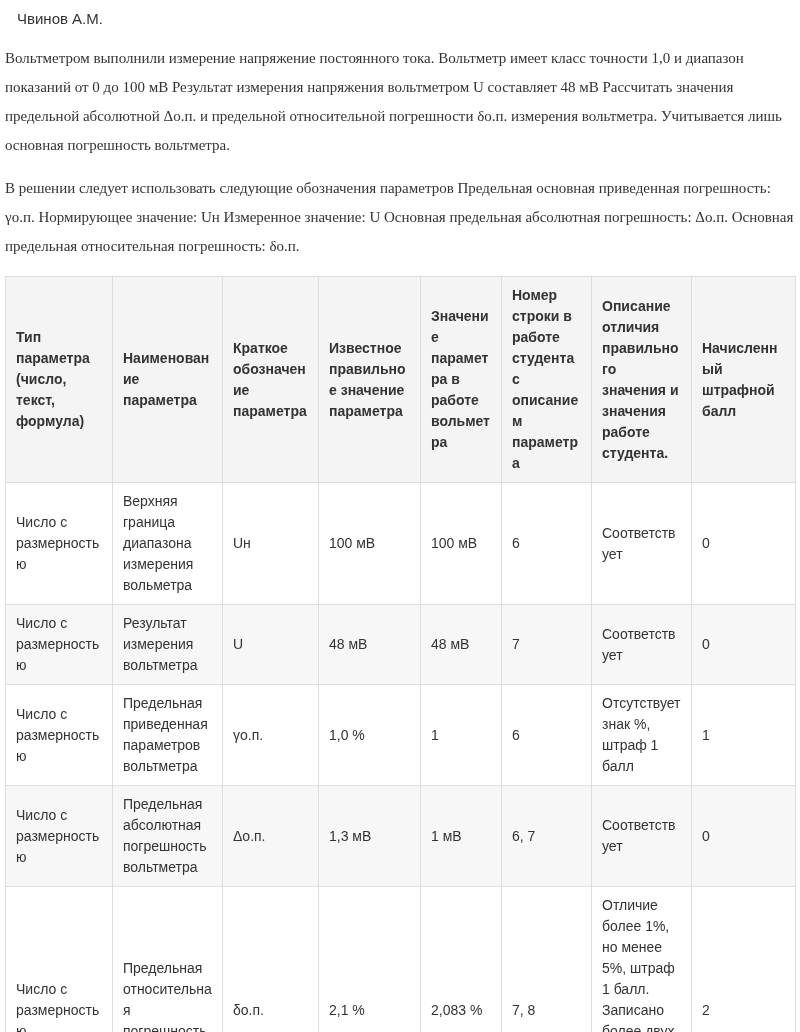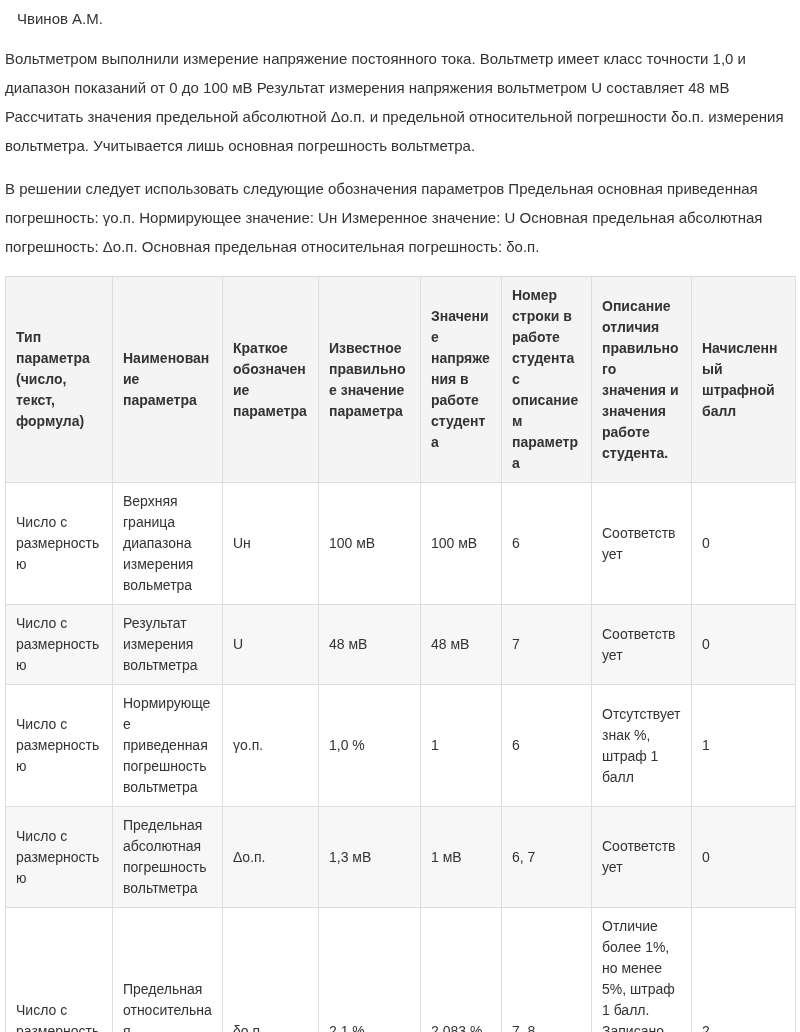--- a/index.html
+++ b/index.html
@@ -8,20 +8,21 @@
     width: 800px;
     padding: 8px 5px 10px 5px;
     font-family: "Liberation Sans", sans-serif;
     font-size: 15px;
     color: #333333;
   }
   .para {
     margin: 0 0 14px 0;
     line-height: 29px;
     max-width: 790px;
+    font-family: Liberation Serif, serif;
   }
   .author {
     margin: 0 0 14px 12px;
     line-height: 22px;
   }
   table.grading {
     border-collapse: collapse;
     table-layout: fixed;
     width: 790px;
     margin: 15px 0 14px 0;
@@ -68,21 +69,21 @@
       <col style="width:90px">
       <col style="width:100px">
       <col style="width:104px">
   </colgroup>
   <thead>
     <tr>
       <th>Тип параметра (число, текст, формула)</th>
       <th>Наименование параметра</th>
       <th>Краткое обозначение параметра</th>
       <th>Известное правильное значение параметра</th>
-      <th>Значение напряжения в работе студента</th>
+      <th>Значение параметра в работе вольметра</th>
       <th>Номер строки в работе студента с описанием параметра</th>
       <th>Описание отличия правильного значения и значения работе студента.</th>
       <th>Начисленный штрафной балл</th>
     </tr>
   </thead>
   <tbody>
     <tr class="r0">
       <td>Число с размерностью</td>
       <td>Верхняя граница диапазона измерения вольметра</td>
       <td>Uн</td>
@@ -97,21 +98,21 @@
       <td>Результат измерения вольтметра</td>
       <td>U</td>
       <td>48 мВ</td>
       <td>48 мВ</td>
       <td>7</td>
       <td>Соответствует</td>
       <td>0</td>
     </tr>
     <tr class="r2">
       <td>Число с размерностью</td>
-      <td>Нормирующее приведенная погрешность вольтметра</td>
+      <td>Предельная приведенная параметров вольтметра</td>
       <td>γо.п.</td>
       <td>1,0 %</td>
       <td>1</td>
       <td>6</td>
       <td>Отсутствует знак %, штраф 1 балл</td>
       <td>1</td>
     </tr>
     <tr class="r3">
       <td>Число с размерностью</td>
       <td>Предельная абсолютная погрешность вольтметра</td>

